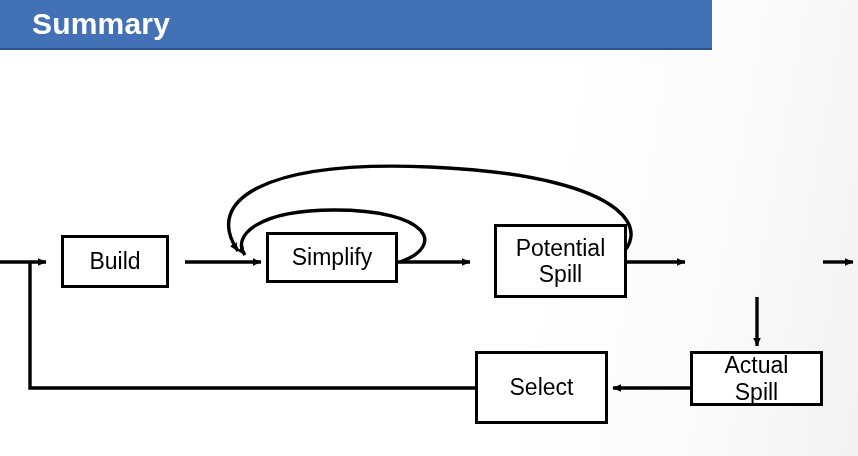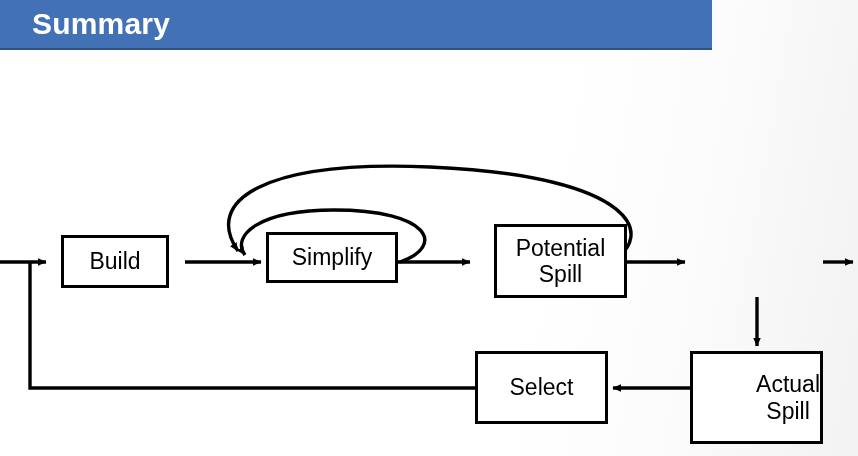--- a/index.html
+++ b/index.html
@@ -114,21 +114,21 @@
   </div>
 
   <div class="node" style="left:494px; top:224px; width:133px; height:74px;">
     <div>
       <span>Potential</span>
       <span>Spill</span>
     </div>
   </div>
 
 
-  <div class="node" style="left:690px; top:351px; width:133px; height:93px;justify-content:flex-end;">
+  <div class="node" style="left:690px; top:351px; width:133px; height:55px;">
     <div>
       <span>Actual</span>
       <span>Spill</span>
     </div>
   </div>
 
   <div class="node" style="left:475px; top:351px; width:133px; height:73px;">
     <div>
       <span>Select</span>
     </div>

